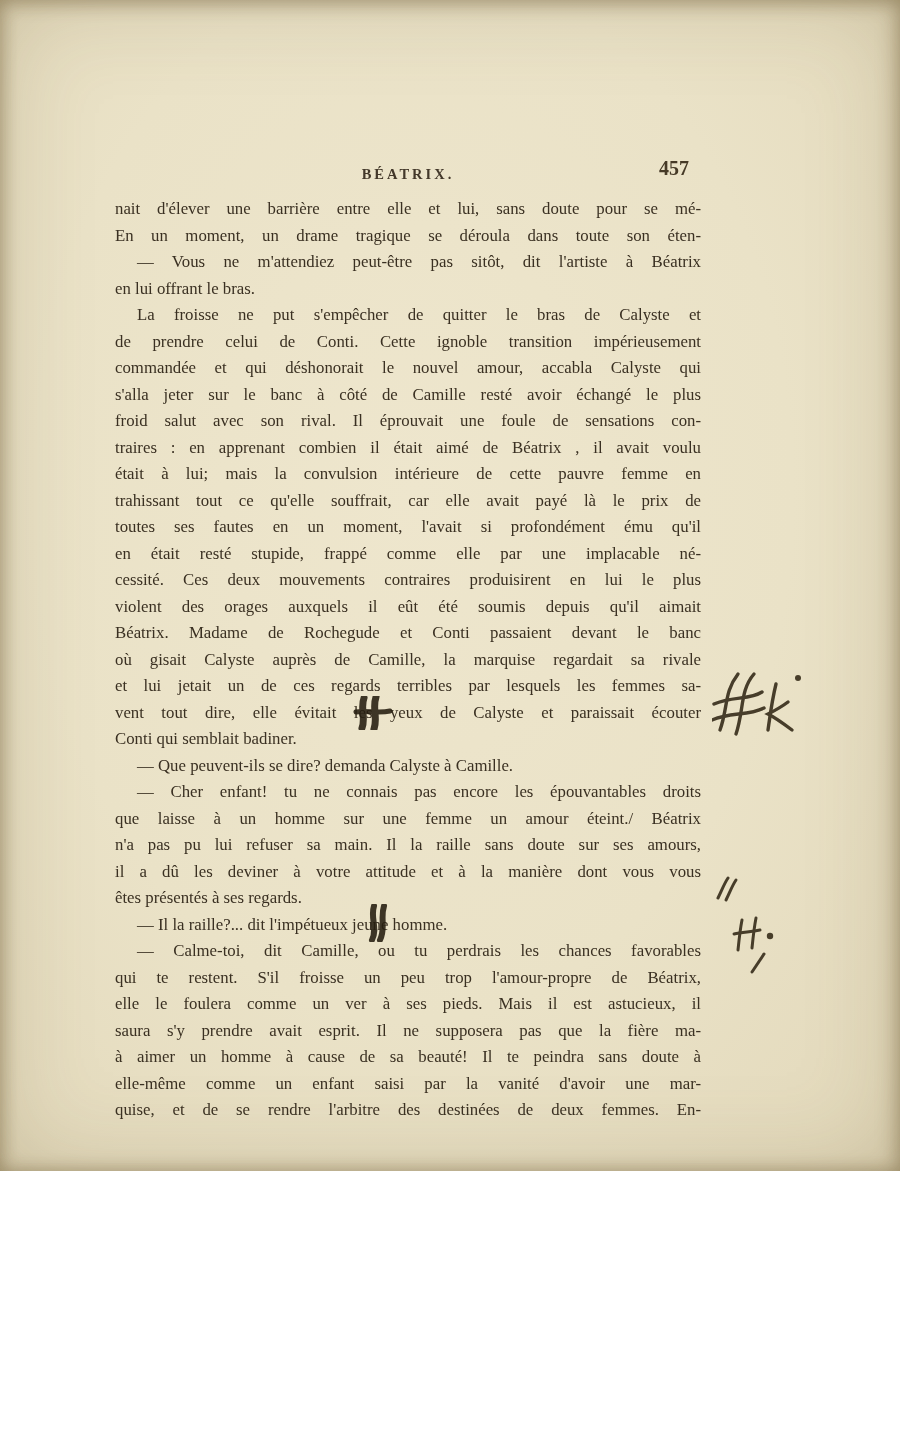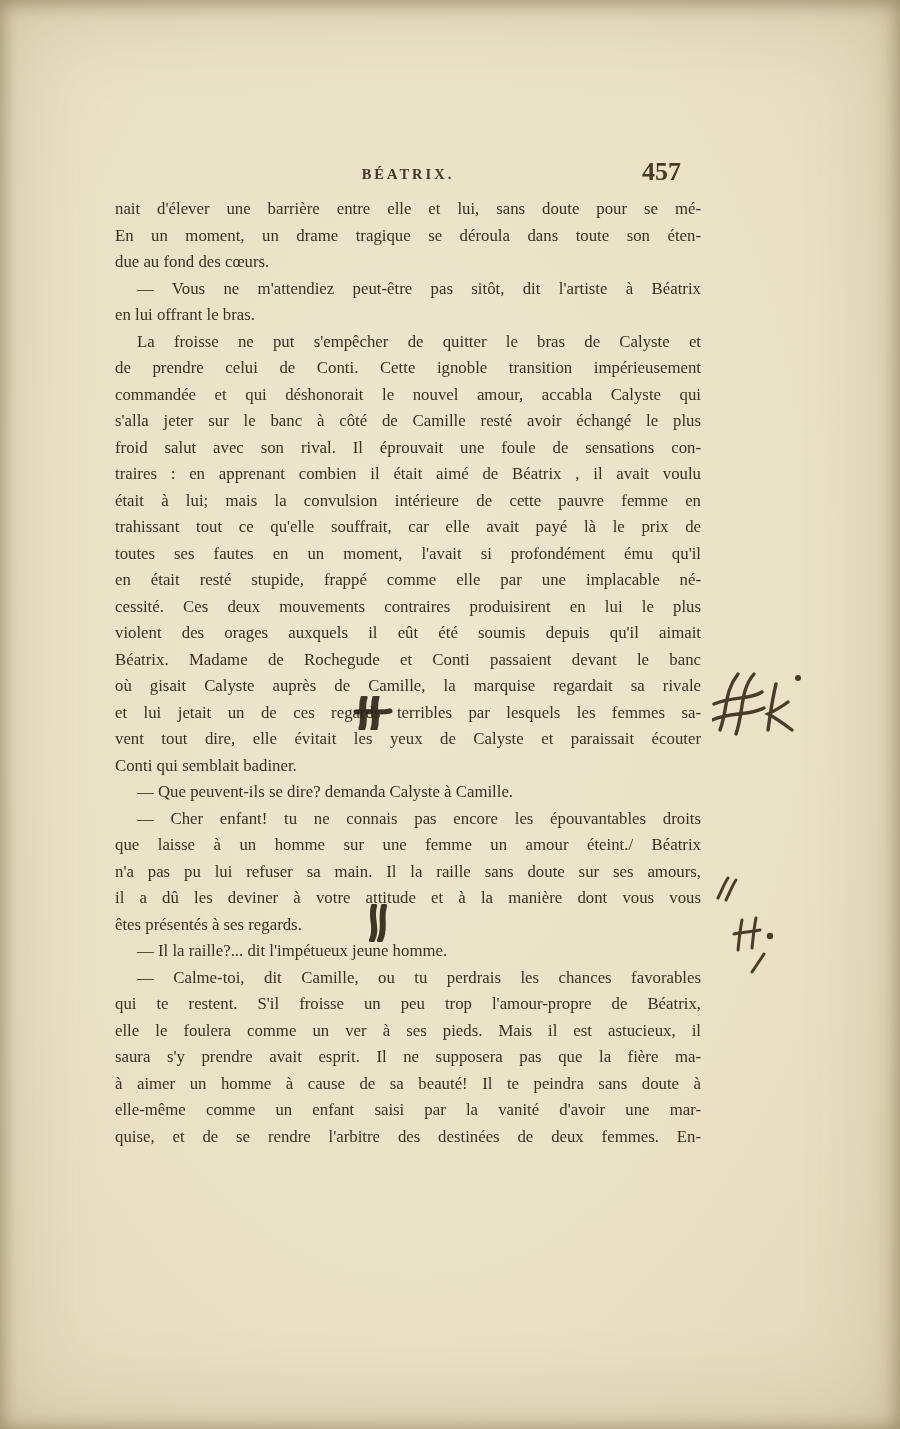--- a/index.html
+++ b/index.html
@@ -1,18 +1,18 @@
 <!DOCTYPE html>
 <html><head>
 <meta charset="utf-8">
 <style>
   html,body { margin:0; padding:0; }
   .page {
     position:relative;
-    width:900px; height:1429px;
+    width:900px; height:1171px;
     background: radial-gradient(ellipse at 46% 42%, #eee6cd 0%, #eae2c7 55%, #e2d8ba 100%);
     font-family:"Liberation Serif", serif;
     overflow:hidden;
   }
   .page::after {
     content:"";
     position:absolute; inset:0;
     box-shadow: inset 0 0 95px rgba(110,90,50,0.22),
                 inset -5px 0 20px rgba(100,80,40,0.28),
                 inset 5px 0 16px rgba(100,80,40,0.20),
@@ -22,22 +22,22 @@
   .header {
     position:absolute; top:162px; left:115px; width:586px; height:26px;
   }
   .header-title {
     position:absolute; left:0; right:0; top:4px;
     text-align:center;
     font-size:14.5px; letter-spacing:3px;
     color:#43382a; font-weight:bold;
   }
   .page-number {
-    position:absolute; right:20px; top:-5px;
-    font-size:26px; font-weight:bold; color:#463a27;
+    position:absolute; right:12px; top:-5px;
+    font-size:20px; font-weight:bold; color:#463a27;
   }
   .text-block {
     position:absolute; top:196px; left:115px; width:586px;
     font-size:16.8px; color:#3a3022;
   }
   .line {
     height:26.5px; line-height:26.5px;
     text-align:justify; text-align-last:left;
   }
   .line.just { text-align-last:justify; }
@@ -50,21 +50,20 @@
 <div class="page">
 
   <div class="header">
     <div class="header-title">BÉATRIX.</div>
     <div class="page-number">457</div>
   </div>
 
   <div class="text-block">
       <div class="line just">nait d'élever une barrière entre elle et lui, sans doute pour se mé-</div>
       <div class="line just">En un moment, un drame tragique se déroula dans toute son éten-</div>
-      <div class="line">due au fond des cœurs.</div>
       <div class="line indent just">— Vous ne m'attendiez peut-être pas sitôt, dit l'artiste à Béatrix</div>
       <div class="line">en lui offrant le bras.</div>
       <div class="line indent just">La froisse ne put s'empêcher de quitter le bras de Calyste et</div>
       <div class="line just">de prendre celui de Conti. Cette ignoble transition impérieusement</div>
       <div class="line just">commandée et qui déshonorait le nouvel amour, accabla Calyste qui</div>
       <div class="line just">s'alla jeter sur le banc à côté de Camille resté avoir échangé le plus</div>
       <div class="line just">froid salut avec son rival. Il éprouvait une foule de sensations con-</div>
       <div class="line just">traires : en apprenant combien il était aimé de Béatrix , il avait voulu</div>
       <div class="line just">était à lui; mais la convulsion intérieure de cette pauvre femme en</div>
       <div class="line just">trahissant tout ce qu'elle souffrait, car elle avait payé là le prix de</div>

